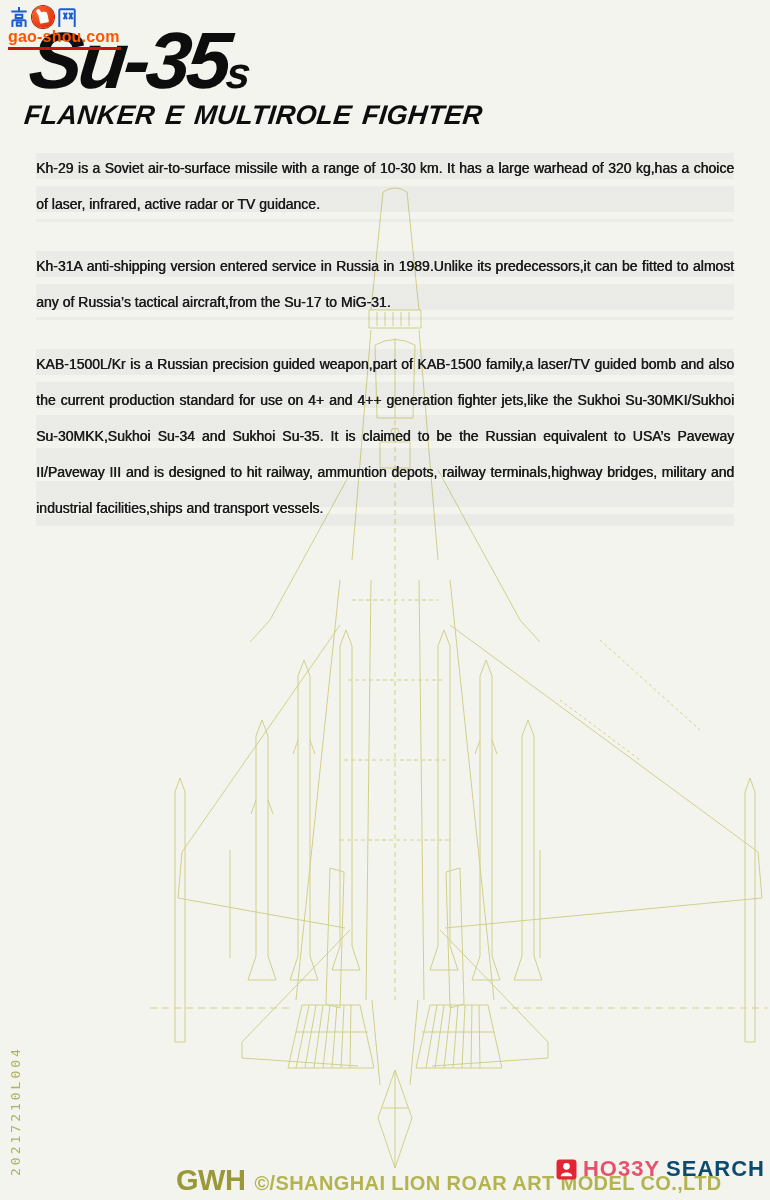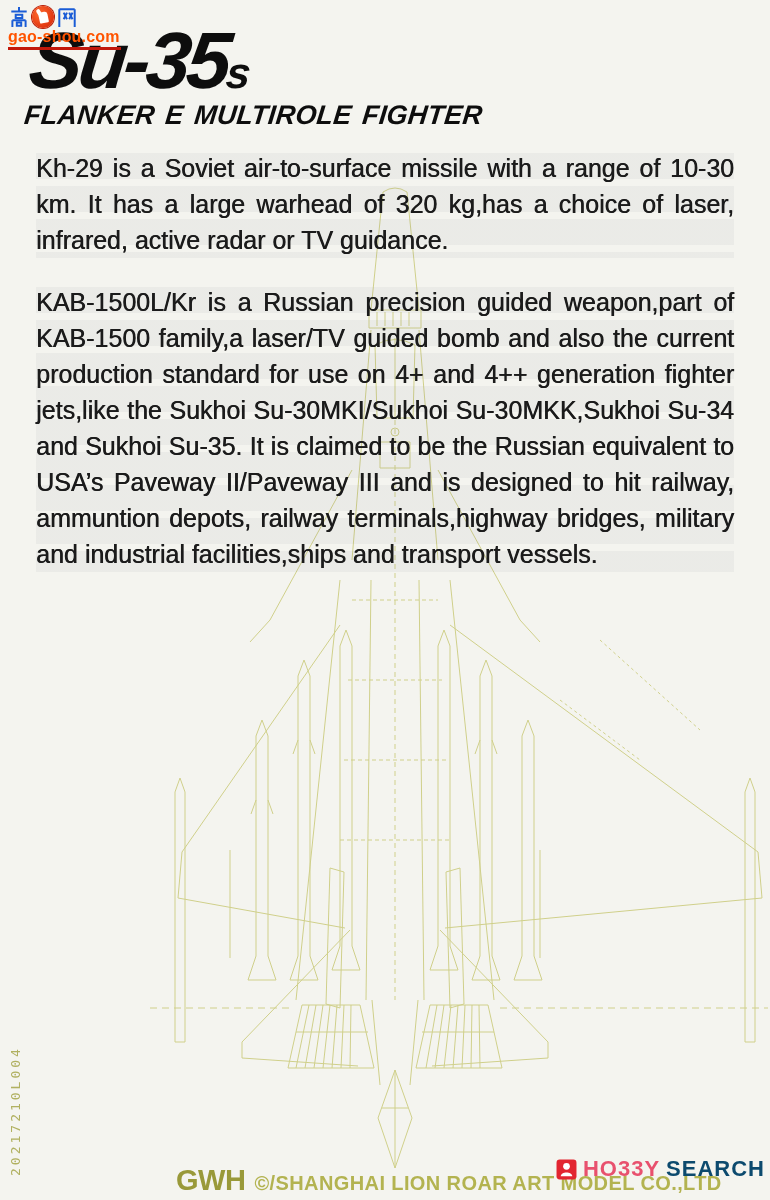--- a/index.html
+++ b/index.html
@@ -48,21 +48,21 @@
   .subtitle {
     font-size:27px; font-weight:bold; font-style:italic; color:#0d0d0d;
     letter-spacing:0.2px; word-spacing:3px; white-space:nowrap;
     transform:skewX(-6deg); transform-origin:left top; margin-top:2px;
   }
 
   
   .content { position:absolute; top:150px; left:36px; width:698px; z-index:1; }
   .content p {
     margin:0 0 26px 0;
-    font-size:25px; line-height:36px;
+    font-size:14px; line-height:36px;
     text-align:justify; white-space:pre-line;
     text-shadow:0.5px 0 0 #1b1b1b;
     background:repeating-linear-gradient(
       to bottom,
       rgba(110,115,128,0.07) 3px, rgba(110,115,128,0.07) 29px,
       rgba(110,115,128,0) 29px, rgba(110,115,128,0) 36px);
   }
 
   
   .side-code {
@@ -156,20 +156,21 @@
   <div class="gs-domain">gao-shou.com</div>
 </div>
 
 <div class="header">
   <div class="title"><span>Su-35</span><span class="title-s">s</span></div>
   <div class="subtitle">FLANKER E MULTIROLE FIGHTER</div>
 </div>
 
 <div class="content">
   <p>Kh-29 is a Soviet air-to-surface missile with a range of 10-30 km. It has a large warhead of 320 kg,has a choice of laser, infrared, active radar or TV guidance.</p>
+  <p>Kh-31A anti-shipping version entered service in Russia in 1989.Unlike its predecessors,it can be fitted to almost any of Russia’s tactical aircraft,from the Su-17 to MiG-31.</p>
   <p>KAB-1500L/Kr is a Russian precision guided weapon,part of KAB-1500 family,a laser/TV guided bomb and also the current production standard for use on 4+ and 4++ generation fighter jets,like the Sukhoi Su-30MKI/Sukhoi Su-30MKK,Sukhoi Su-34 and Sukhoi Su-35. It is claimed to be the Russian equivalent to USA’s Paveway II/Paveway III and is designed to hit railway, ammuntion depots, railway terminals,highway bridges, military and industrial facilities,ships and transport vessels.</p>
 </div>
 
 <div class="side-code">20217210L004</div>
 
 <div class="footer">
   <span class="brand">GWH</span><span>©/SHANGHAI LION ROAR ART MODEL CO.,LTD</span>
 </div>
 
 <div class="hobbysearch">

